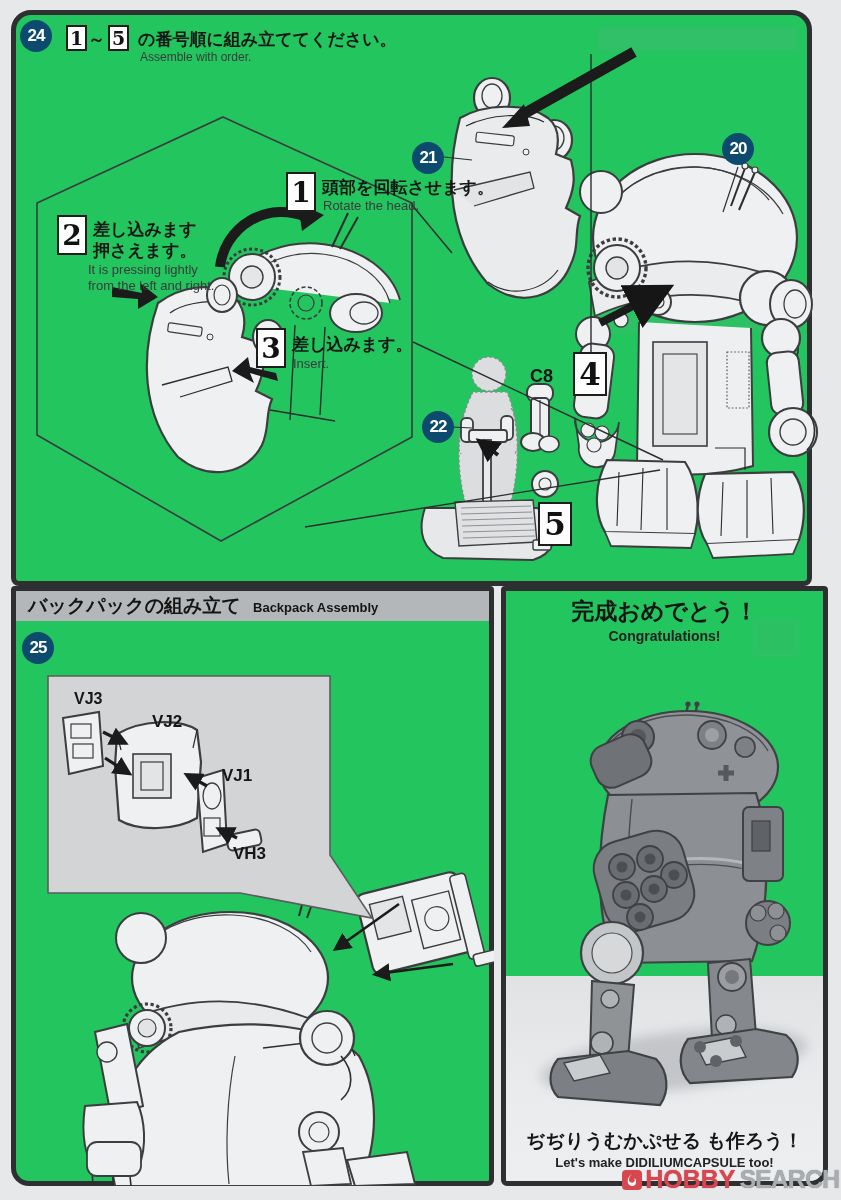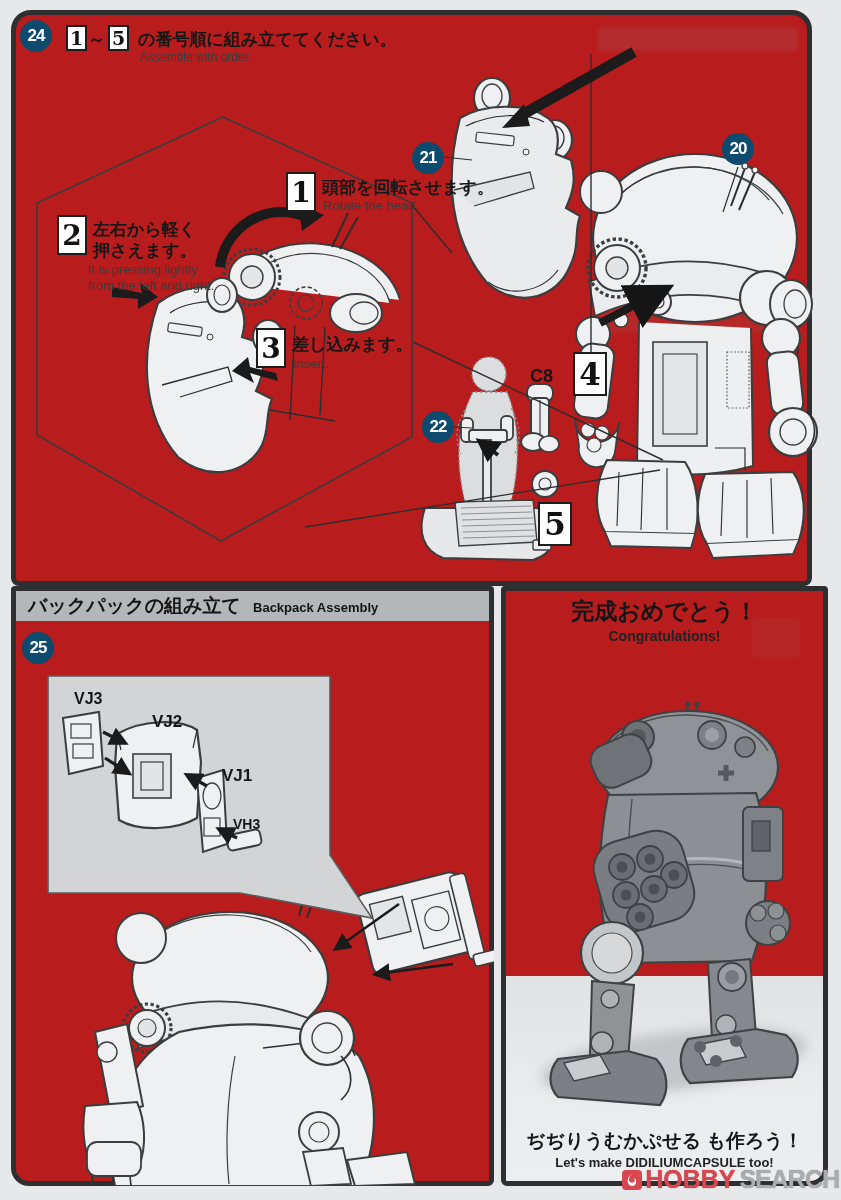--- a/index.html
+++ b/index.html
@@ -1,18 +1,18 @@
 <!DOCTYPE html>
 <html><head>
 <meta charset="utf-8">
 <style>
   html,body{margin:0;padding:0;}
   body{background:#d8dadc;font-family:"Liberation Sans","DejaVu Sans",sans-serif;}
   .sheet{position:relative;width:841px;height:1200px;background:#e6e8ea;overflow:hidden;}
-  .panel{position:absolute;background:#b91c1c;border:5px solid #2e2f31;box-sizing:border-box;}
+  .panel{position:absolute;background:#22c55e;border:5px solid #2e2f31;box-sizing:border-box;}
   #panel-top{left:11px;top:10px;width:801px;height:576px;border-radius:20px 20px 8px 8px;}
   #panel-bl{left:11px;top:586px;width:483px;height:600px;border-radius:4px 4px 6px 18px;overflow:hidden;}
   #panel-br{left:501px;top:586px;width:327px;height:600px;border-radius:4px 4px 18px 6px;overflow:hidden;}
   svg{position:absolute;pointer-events:none;}
   .badge{position:absolute;width:32px;height:32px;border-radius:50%;background:#0c4a6e;color:#fff;
          font-weight:bold;font-size:17px;line-height:32px;text-align:center;letter-spacing:-1px;z-index:30;}
   .numbox{position:absolute;box-sizing:border-box;background:#fdfdfd;border:2.5px solid #1d1d1e;
           font-family:"DejaVu Serif","Liberation Serif",serif;font-weight:bold;color:#111;
           display:flex;align-items:center;justify-content:center;z-index:30;}
   .numbox.small{width:21px;height:26px;font-size:19px;border-width:2px;}
@@ -118,21 +118,21 @@
 
     <polygon points="0,102 30,108 28,98 46,112 26,124 26,114 0,112" transform="translate(2,0)" fill="#1b1b1c"></polygon>
     <polygon points="168,196 140,188 144,198 122,186 138,172 140,182 166,188" transform="translate(0,0)" fill="#1b1b1c"></polygon>
   </svg>
 
   <div class="numbox med" style="left:286px;top:172px;">1</div>
   <div class="jp" style="left:322px;top:176px;font-size:17px;">頭部を回転させます。</div>
   <div class="en" style="left:323px;top:198px;font-size:13px;">Rotate the head.</div>
 
   <div class="numbox med" style="left:57px;top:215px;">2</div>
-  <div class="jp" style="left:93px;top:218px;font-size:17px;">左右から軽く</div>
+  <div class="jp" style="left:93px;top:218px;font-size:17px;">差し込みます</div>
   <div class="jp" style="left:93px;top:239px;font-size:17px;">押さえます。</div>
   <div class="en" style="left:88px;top:262px;font-size:13px;">It is pressing lightly</div>
   <div class="en" style="left:88px;top:278px;font-size:13px;">from the left and right.</div>
 
   <div class="numbox med" style="left:256px;top:328px;">3</div>
   <div class="jp" style="left:292px;top:333px;font-size:17px;">差し込みます。</div>
   <div class="en" style="left:293px;top:356px;font-size:13px;">Insert.</div>
 
   <svg style="left:430px;top:60px;z-index:10;" width="160" height="250" viewBox="0 0 160 250">
     <ellipse cx="62" cy="38" rx="18" ry="20" class="draw" stroke-width="2.2"></ellipse>
@@ -273,21 +273,21 @@
     <rect x="216" y="246" width="34" height="16" rx="5" transform="rotate(-12 233 254)" class="draw" stroke-width="2"></rect>
 
     <line x1="92" y1="146" x2="112" y2="156" stroke="#1b1b1c" stroke-width="3.2" marker-end="url(#ah-bp)"></line>
     <line x1="94" y1="172" x2="116" y2="186" stroke="#1b1b1c" stroke-width="3.2" marker-end="url(#ah-bp)"></line>
     <line x1="196" y1="200" x2="178" y2="190" stroke="#1b1b1c" stroke-width="3.2" marker-end="url(#ah-bp)"></line>
     <line x1="226" y1="252" x2="210" y2="244" stroke="#1b1b1c" stroke-width="3.2" marker-end="url(#ah-bp)"></line>
   </svg>
   <div class="jp" style="left:74px;top:690px;font-size:16px;">VJ3</div>
   <div class="jp" style="left:152px;top:712px;font-size:17px;">VJ2</div>
   <div class="jp" style="left:222px;top:766px;font-size:17px;">VJ1</div>
-  <div class="jp" style="left:233px;top:816px;font-size:14px;">VH3</div>
+  <div class="jp" style="left:233px;top:844px;font-size:17px;">VH3</div>
 
   <svg style="left:11px;top:586px;z-index:8;" width="483" height="600" viewBox="0 0 483 600">
     <defs>
       <marker id="ah-bb" markerWidth="7" markerHeight="7" refX="5" refY="3.5" orient="auto">
         <path d="M0,0 L7,3.5 L0,7 Z" fill="#1b1b1c"></path>
       </marker>
     </defs>
 
     <ellipse cx="219" cy="392" rx="98" ry="66" class="draw" stroke-width="2.2"></ellipse>
     <path d="M136,358 A92,60 0 0 1 300,366" fill="none" stroke="#3c3d3f" stroke-width="1.2"></path>

